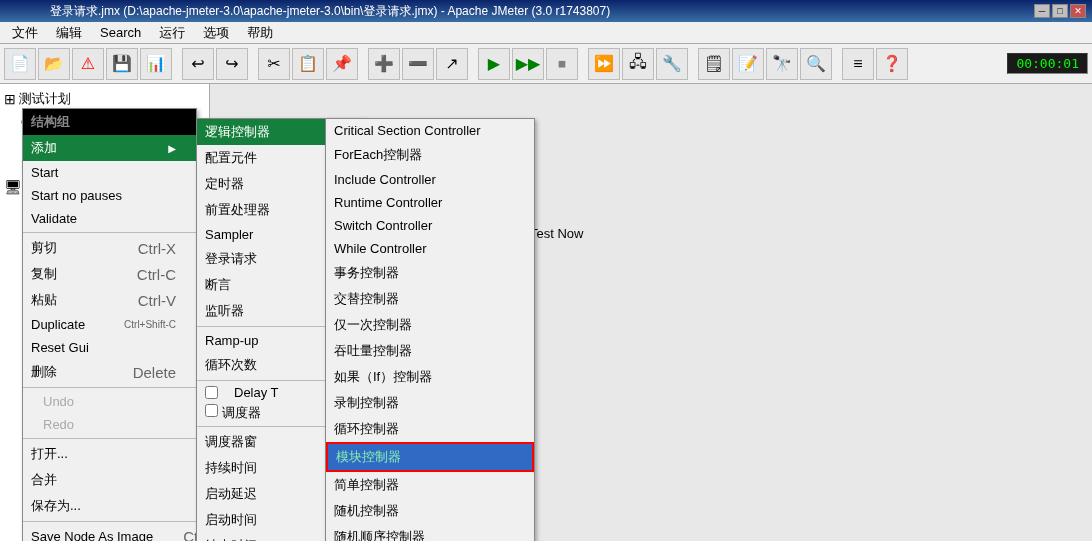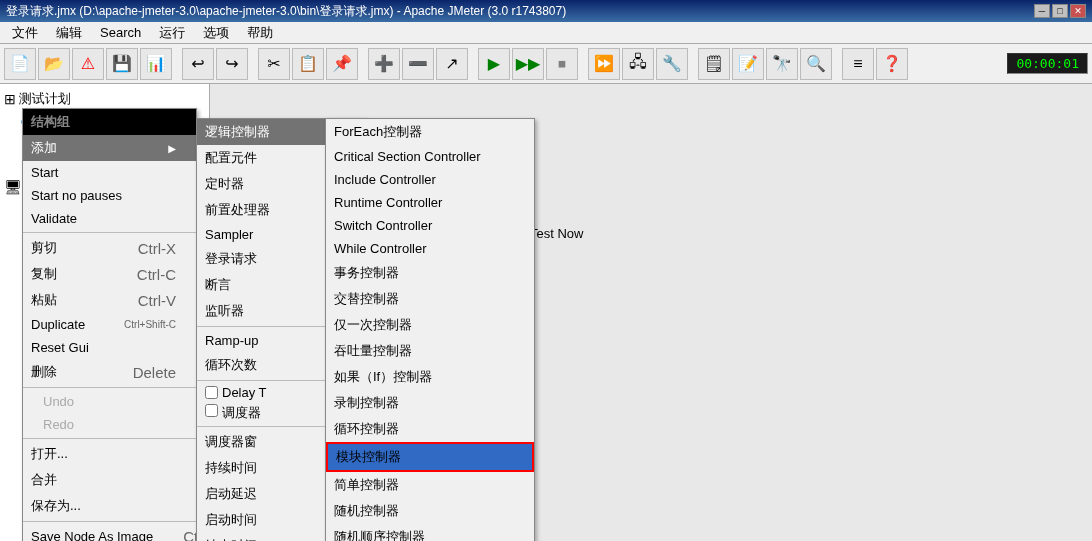--- a/index.html
+++ b/index.html
@@ -17,21 +17,21 @@
     #title-bar {
       background: linear-gradient(to bottom, #0a246a, #3a6ea5);
       color: white;
       height: 22px;
       display: flex;
       align-items: center;
       padding: 0 6px;
       font-size: 12px;
       justify-content: space-between;
     }
-    #title-bar .title-text { flex: 1; }
+    #title-bar .title-text { flex: 1; margin-left: 44px; }
     #title-bar .win-controls { display: flex; gap: 2px; }
     #title-bar .win-btn {
       width: 16px; height: 14px;
       background: #c0c0c0;
       border: 1px solid #888;
       font-size: 9px;
       display: flex; align-items: center; justify-content: center;
       cursor: pointer;
       color: #000;
     }
@@ -127,21 +127,21 @@
     }
     .ctx-menu-item {
       padding: 4px 20px 4px 8px;
       cursor: pointer;
       display: flex;
       align-items: center;
       justify-content: space-between;
       white-space: nowrap;
       position: relative;
     }
-    .ctx-menu-item.highlighted { background: #737373; color: white; }
+    .ctx-menu-item.highlighted { background: #15803d; color: white; }
     .ctx-menu-item.disabled { color: #aaa; cursor: default; margin-left: 12px; }
     .ctx-menu-item .shortcut { color: #666; font-size: 15px; margin-left: 30px; }
     .ctx-menu-item .submenu-arrow { font-size: 10px; }
     .ctx-menu-separator { height: 1px; background: #bbb; margin: 2px 0; }
 
     
     #ctx-main {
       left: 22px;
       top: 108px;
     }
@@ -355,21 +355,21 @@
   </div>
   <div class="ctx-menu-separator"></div>
   <div class="ctx-menu-item">
     <span class="label">Ramp-up</span>
     <span class="submenu-arrow">▶</span>
   </div>
   <div class="ctx-menu-item">
     <span class="label">循环次数</span>
   </div>
   <div class="ctx-menu-separator"></div>
-  <div style="padding:2px 8px; display:flex; align-items:center; gap:4px;">
+  <div style="padding:2px 8px; display:flex; align-items:center; gap:16px;">
     <input type="checkbox" style="">
     <span>Delay T</span>
   </div>
   <div style="padding:2px 8px; display:flex; align-items:flex-start; gap:4px;">
     <input type="checkbox" style="">
     <span>调度器</span>
   </div>
   <div class="ctx-menu-separator"></div>
   <div class="ctx-menu-item">
     <span class="label">调度器窗</span>
@@ -383,26 +383,26 @@
   <div class="ctx-menu-item">
     <span class="label">启动时间</span>
   </div>
   <div class="ctx-menu-item">
     <span class="label">结束时间</span>
   </div>
 </div>
 
 <div class="ctx-menu" style="left:325px; top:118px; width:210px;">
   <div class="ctx-menu-item">
+    <span class="label">Critical Section Controller</span>
+  </div>
+  <div class="ctx-menu-item">
     <span class="label">ForEach控制器</span>
   </div>
   <div class="ctx-menu-item">
-    <span class="label">Critical Section Controller</span>
-  </div>
-  <div class="ctx-menu-item">
     <span class="label">Include Controller</span>
   </div>
   <div class="ctx-menu-item">
     <span class="label">Runtime Controller</span>
   </div>
   <div class="ctx-menu-item">
     <span class="label">Switch Controller</span>
   </div>
   <div class="ctx-menu-item">
     <span class="label">While Controller</span>
@@ -421,21 +421,21 @@
   </div>
   <div class="ctx-menu-item">
     <span class="label">如果（If）控制器</span>
   </div>
   <div class="ctx-menu-item">
     <span class="label">录制控制器</span>
   </div>
   <div class="ctx-menu-item">
     <span class="label">循环控制器</span>
   </div>
-  <div class="ctx-menu-item module-highlight" style="background:#316ac5; color:#000000;">
+  <div class="ctx-menu-item module-highlight" style="background:#316ac5; color:#86efac;">
     <span class="label">模块控制器</span>
   </div>
   <div class="ctx-menu-item">
     <span class="label">简单控制器</span>
   </div>
   <div class="ctx-menu-item">
     <span class="label">随机控制器</span>
   </div>
   <div class="ctx-menu-item">
     <span class="label">随机顺序控制器</span>

